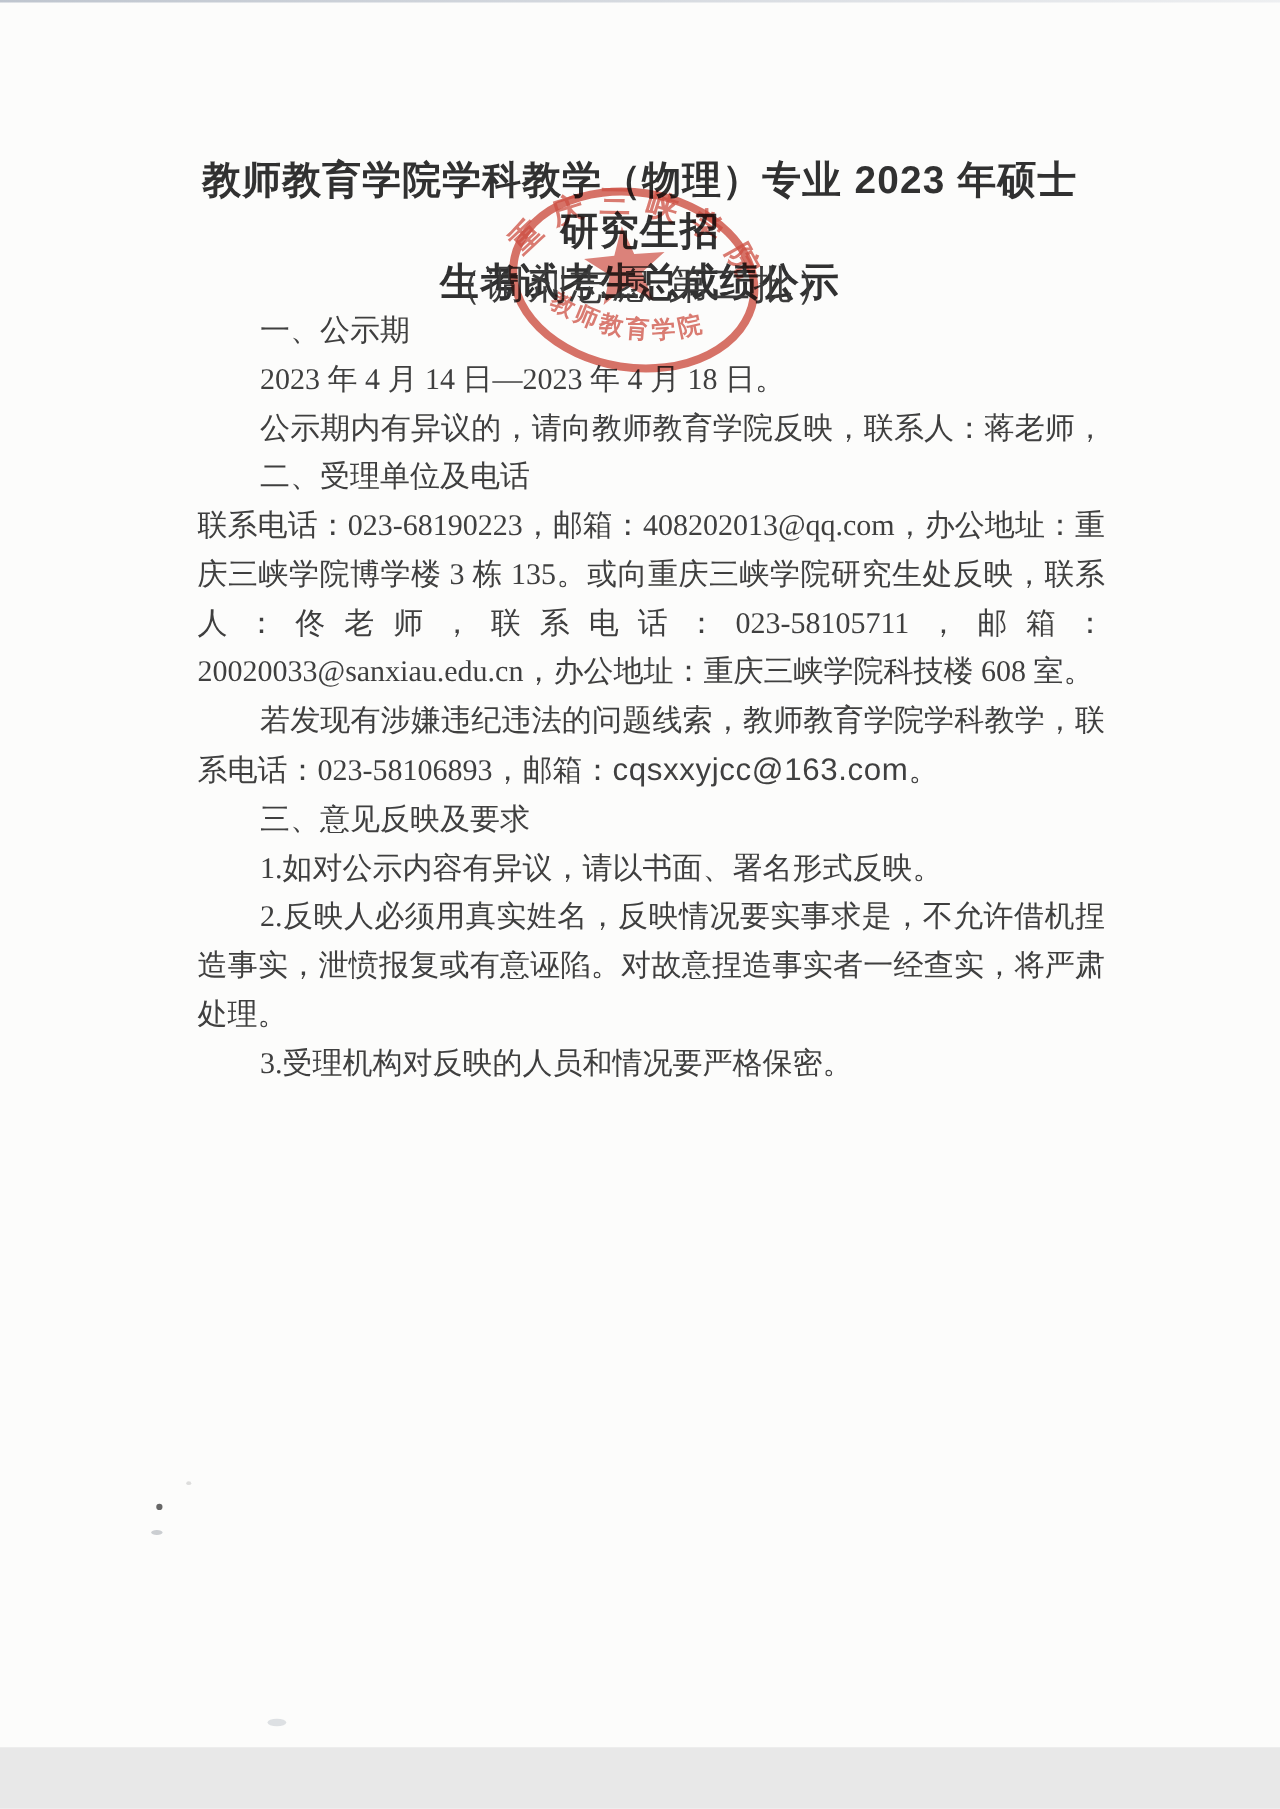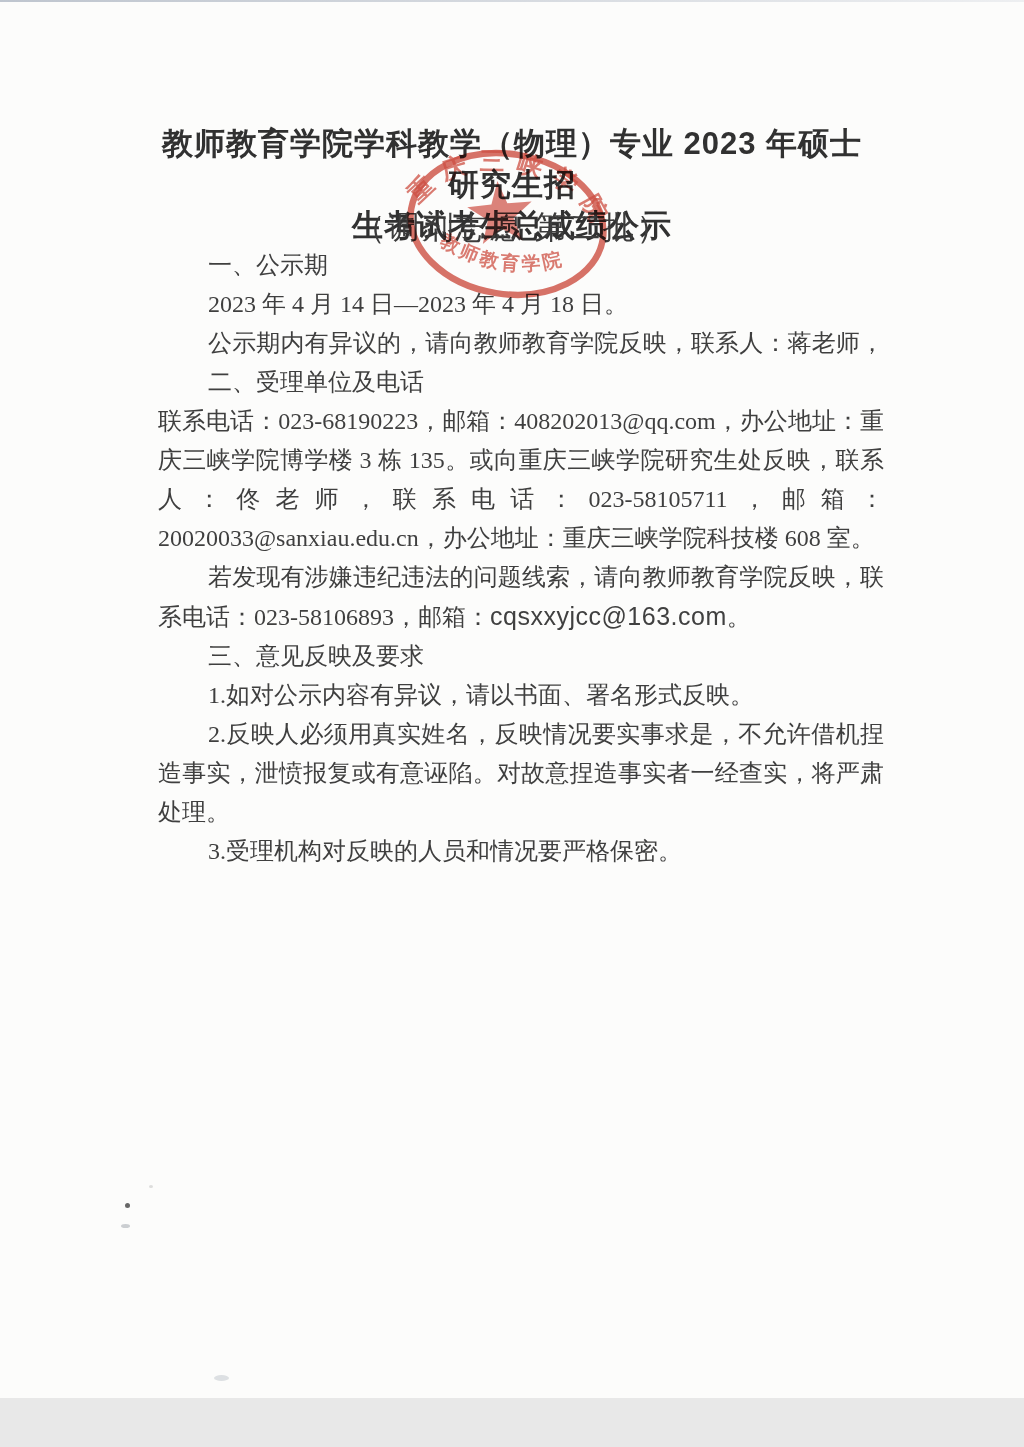--- a/index.html
+++ b/index.html
@@ -72,21 +72,21 @@
     <div class="line indent">一、公示期</div>
     <div class="line indent">2023 年 4 月 14 日—2023 年 4 月 18 日。</div>
     <div class="line indent just">公示期内有异议的，请向教师教育学院反映，联系人：蒋老师，</div>
 
     <div class="line indent">二、受理单位及电话</div>
     <div class="line just">联系电话：023-68190223，邮箱：408202013@qq.com，办公地址：重</div>
     <div class="line just">庆三峡学院博学楼 3 栋 135。或向重庆三峡学院研究生处反映，联系</div>
     <div class="line just">人：佟老师，联系电话：023-58105711，邮箱：</div>
     <div class="line">20020033@sanxiau.edu.cn，办公地址：重庆三峡学院科技楼 608 室。</div>
 
-    <div class="line indent just">若发现有涉嫌违纪违法的问题线索，请向教师教育学院反映，联</div>
+    <div class="line indent just">若发现有涉嫌违纪违法的问题线索，教师教育学院学科教学，联</div>
     <div class="line"><span>系电话：023-58106893，邮箱：</span><span class="email-sans">cqsxxyjcc@163.com</span><span>。</span></div>
 
     <div class="line indent">三、意见反映及要求</div>
     <div class="line indent">1.如对公示内容有异议，请以书面、署名形式反映。</div>
     <div class="line indent just">2.反映人必须用真实姓名，反映情况要实事求是，不允许借机捏</div>
     <div class="line just">造事实，泄愤报复或有意诬陷。对故意捏造事实者一经查实，将严肃</div>
     <div class="line">处理。</div>
     <div class="line indent">3.受理机构对反映的人员和情况要严格保密。</div>
   </div>
 

